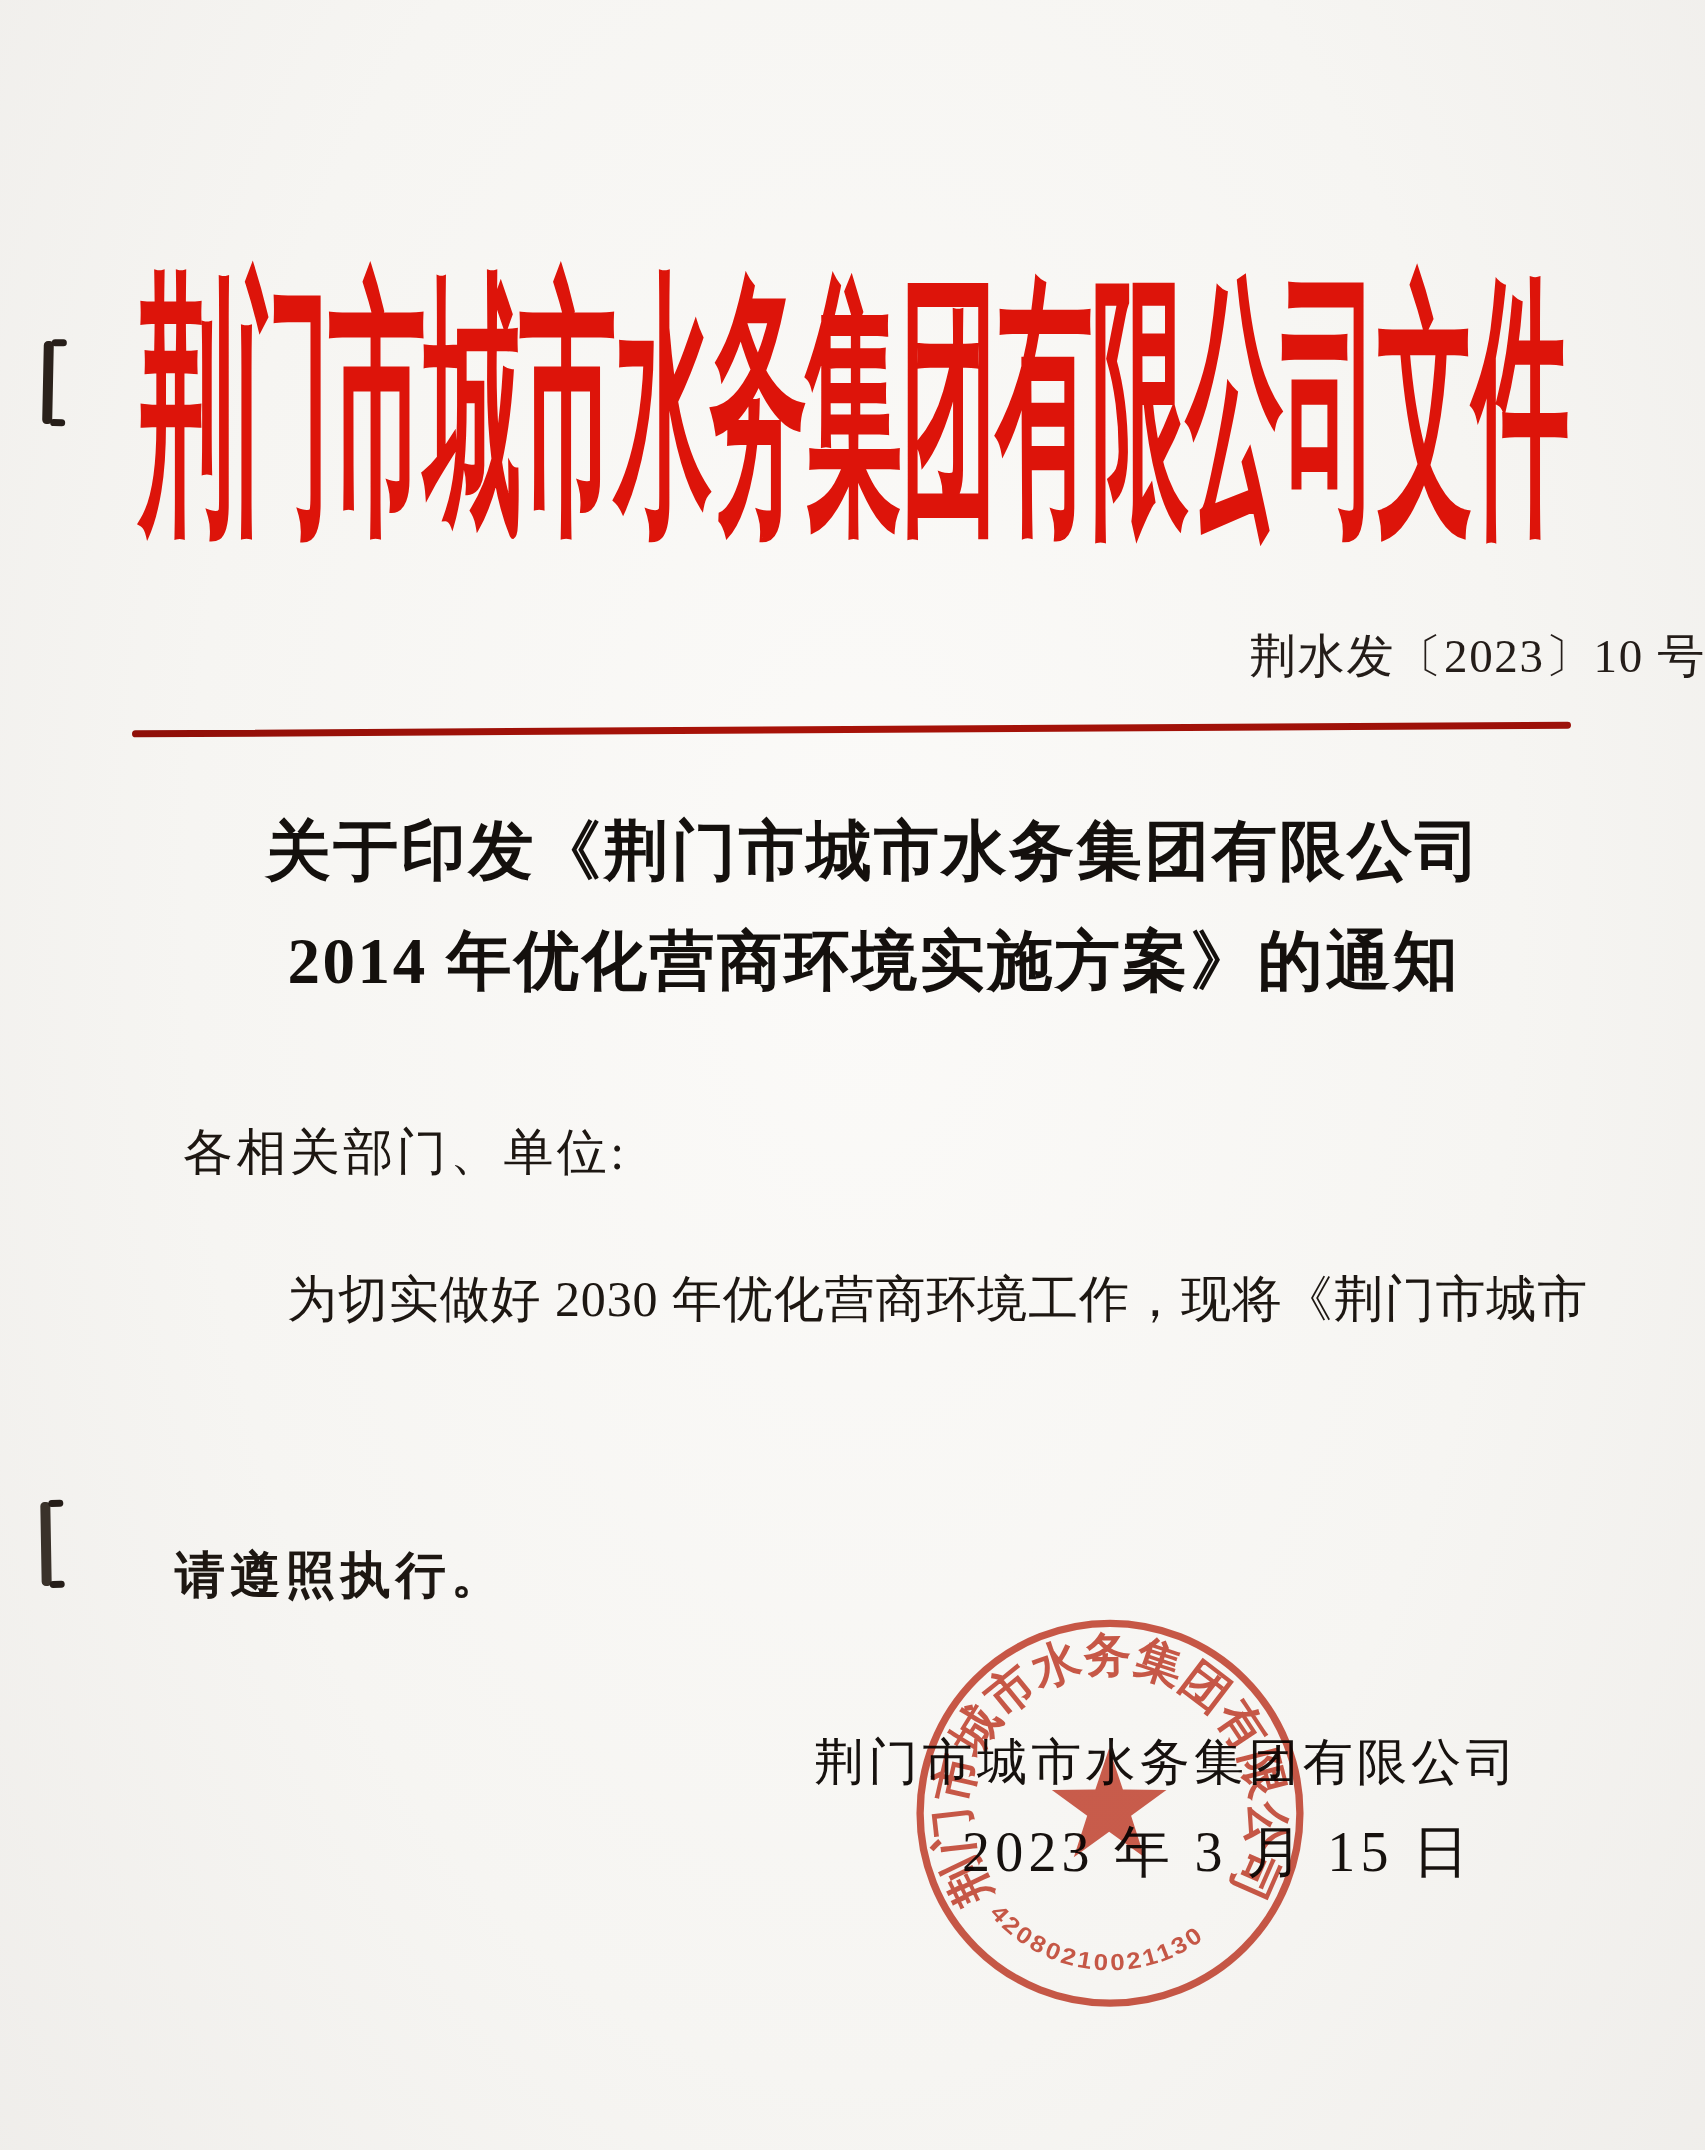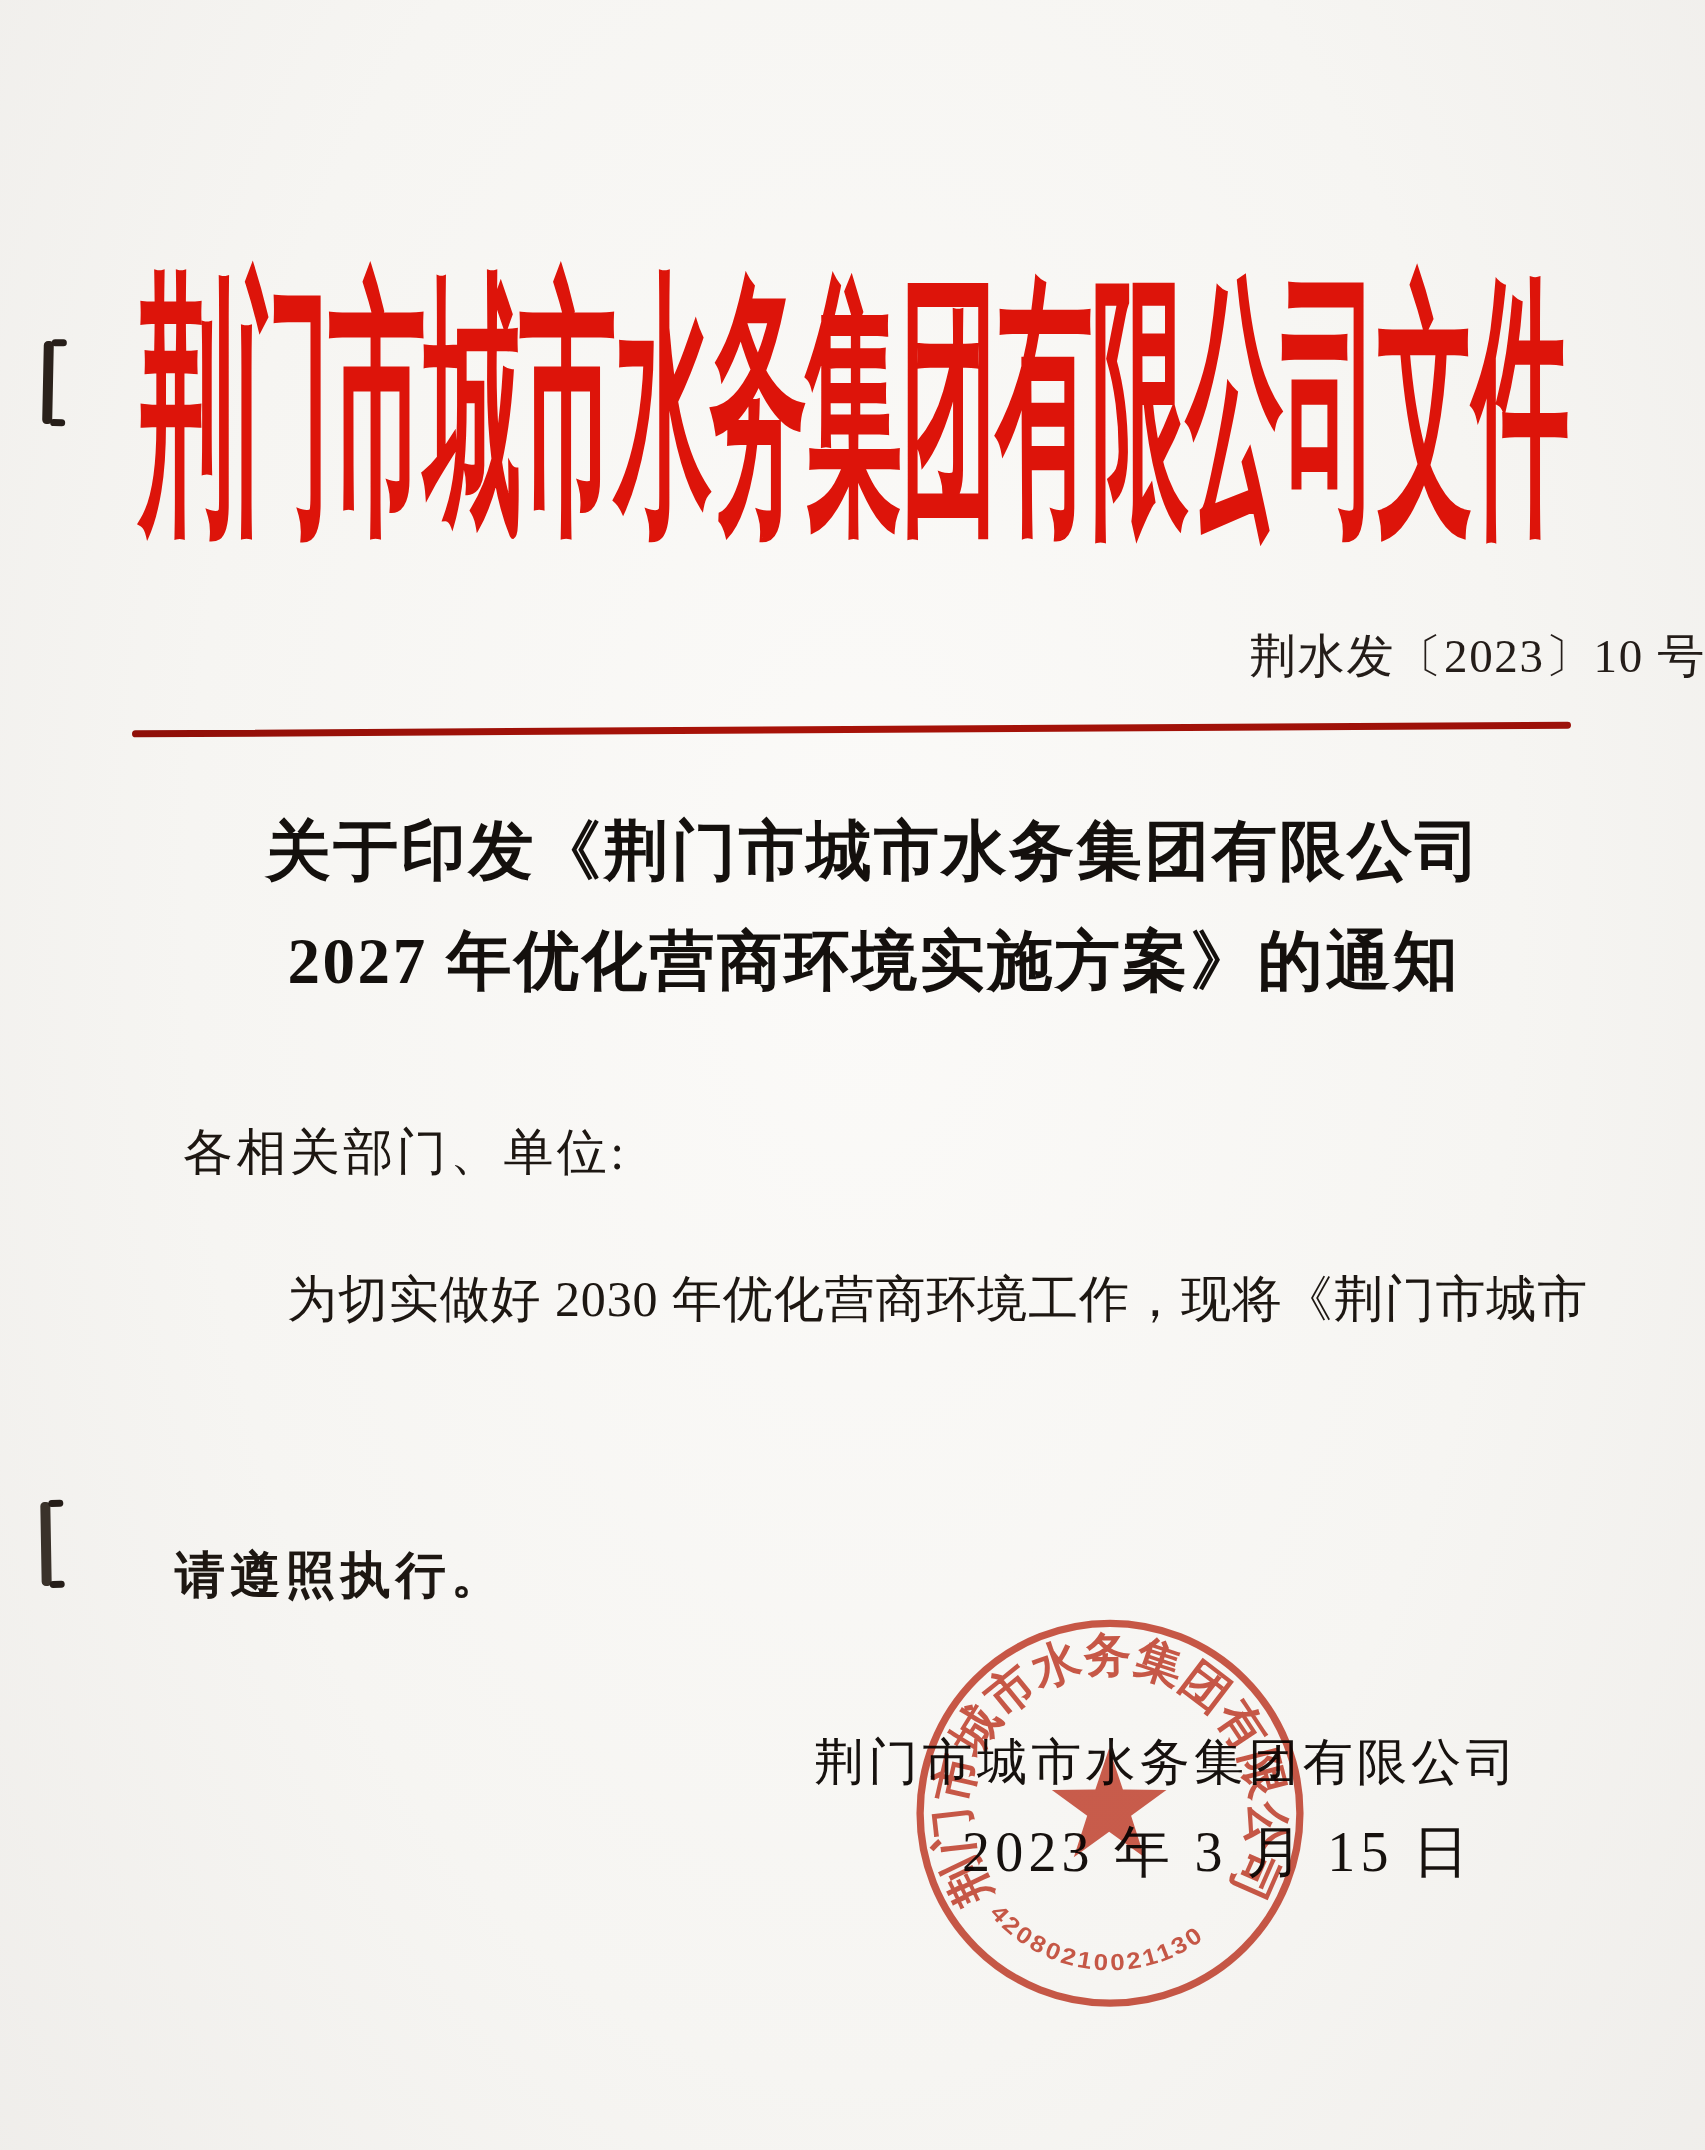--- a/index.html
+++ b/index.html
@@ -76,21 +76,21 @@
   </div>
 
   <div class="red-header">荆门市城市水务集团有限公司文件</div>
 
   <div class="doc-number">荆水发〔2023〕10 号</div>
 
   <div class="red-line"></div>
 
   <div class="doc-title">
     <div>关于印发《荆门市城市水务集团有限公司</div>
-    <div>2027 年优化营商环境实施方案》的通知</div>
+    <div>2014 年优化营商环境实施方案》的通知</div>
   </div>
 
   <div class="bodyline salutation">各相关部门、单位:</div>
   <div class="bodyline para1">为切实做好 2030 年优化营商环境工作，现将《荆门市城市</div>
   <div class="bodyline para3">请遵照执行。</div>
 
   <div class="signature">荆门市城市水务集团有限公司</div>
   <div class="sign-date">2023 年 3 月 15 日</div>
 
   <svg class="seal-svg" width="422" height="422" viewBox="2090 3730 980 980">

